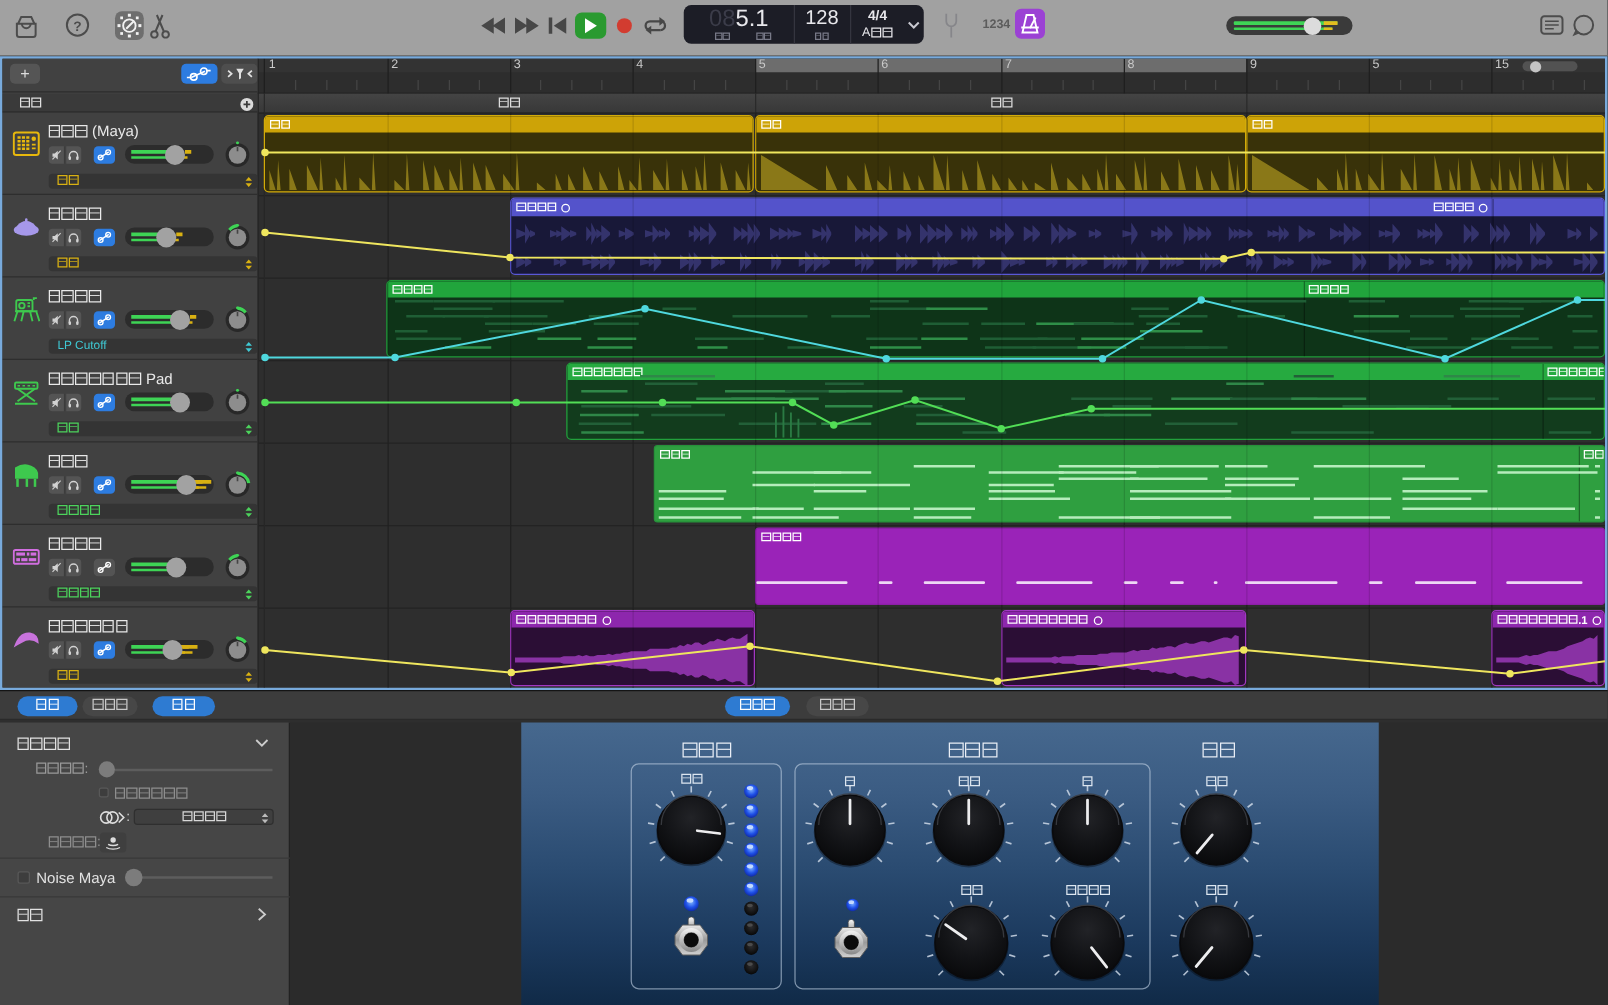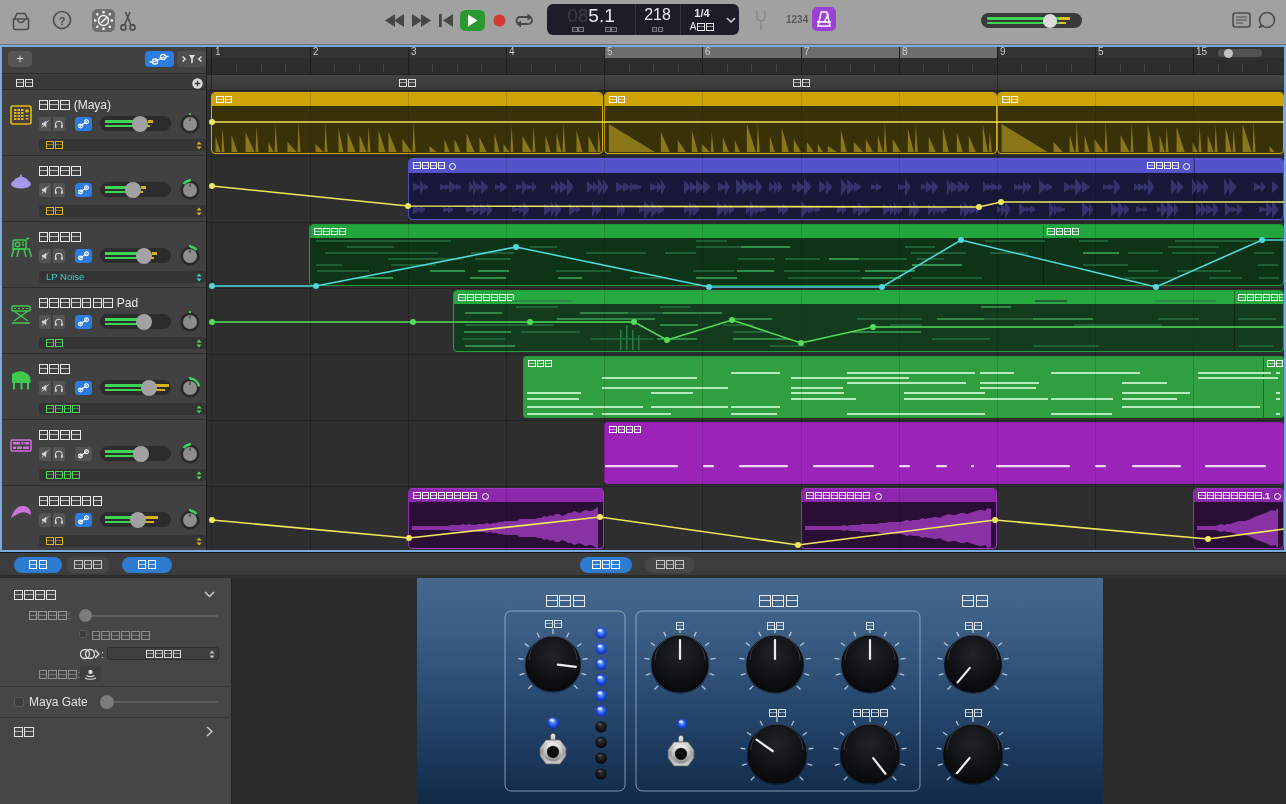--- a/index.html
+++ b/index.html
@@ -61,23 +61,23 @@
 <path d="M149.5 13.5 l4.5 3.5 -4.5 3.5 z"></path>
 <path d="M143 20.5 l-4.5 3.5 4.5 3.5 z"></path>
 </g>
       </svg>
       <div class="abs" style="left:547px;top:4px;width:192px;height:31px;background:#1c1d26;border-radius:6px">
         <div class="abs" style="left:88px;top:0;width:1px;height:31px;background:#34353f"></div>
         <div class="abs" style="left:133px;top:0;width:1px;height:31px;background:#34353f"></div>
         <div class="abs" style="left:0;top:1px;width:88px;text-align:center;font-size:19px;color:#e8e8ec"><span style="color:#3b3c49">08</span>5.1</div>
         <div class="abs" style="left:17px;top:22px;width:28px;text-align:center;font-size:7px;color:#787a88"><span class="zh"><i></i><i></i></span></div>
         <div class="abs" style="left:50px;top:22px;width:28px;text-align:center;font-size:7px;color:#787a88"><span class="zh"><i></i><i></i></span></div>
-        <div class="abs" style="left:88px;top:2px;width:45px;text-align:center;font-size:16px;color:#e8e8ec">218</div>
+        <div class="abs" style="left:88px;top:2px;width:45px;text-align:center;font-size:16px;color:#e8e8ec">128</div>
         <div class="abs" style="left:88px;top:22px;width:45px;text-align:center;font-size:7px;color:#787a88"><span class="zh"><i></i><i></i></span></div>
-        <div class="abs" style="left:133px;top:3px;width:44px;text-align:center;font-size:11px;color:#e8e8ec;font-weight:bold">1/4</div>
+        <div class="abs" style="left:133px;top:3px;width:44px;text-align:center;font-size:11px;color:#e8e8ec;font-weight:bold">4/4</div>
         <div class="abs" style="left:133px;top:17px;width:44px;text-align:center;font-size:10px;color:#e8e8ec">A<span class="zh"><i></i><i></i></span></div>
         <svg class="abs" style="left:178px;top:12px" width="12" height="8">
           <path d="M2 2 l4 4 4-4" stroke="#c8c8d0" stroke-width="1.6" fill="none"></path>
         </svg>
       </div>
       <svg class="abs" style="left:752px;top:9px" width="18" height="24" viewBox="0 0 18 24">
 <g stroke="#86868a" stroke-width="1.4" fill="none">
           <path d="M5 2 v6 a4 4 0 0 0 8 0 v-6 M9 12 v9"></path>
         </g>
       </svg>
@@ -266,21 +266,21 @@
         <div class="abs" style="left:149px;top:34.6px;width:3px;height:2.6px;background:#d9b112"></div>
         <div class="abs" style="left:134px;top:25.5px;width:16px;height:16px;background:#a2a2a2;border-radius:50%"></div>
         <svg class="abs" style="left:177px;top:23px" width="22" height="22" viewBox="177 112.5 22 22">
           <circle cx="188" cy="123.5" r="9.5" fill="#282828"></circle>
           <circle cx="188" cy="123.5" r="7" fill="#8d8d8d"></circle>
           <path d="M188 117 v3.5" stroke="#454545" stroke-width="1.3"></path>
           <path d="M188 114 A9.5 9.5 0 0 1 194.5 117.5" stroke="#3ed455" stroke-width="2.5" fill="none"></path>
           <circle cx="188" cy="113.6" r="1.2" fill="#3ed455"></circle>
         </svg>
         <div class="abs" style="left:37px;top:49px;width:167px;height:12px;background:#343434;border-radius:3px;color:#3fc9d4">
-          <div class="abs" style="left:7px;top:1px;font-size:9.5px;line-height:10px">LP Noise</div>
+          <div class="abs" style="left:7px;top:1px;font-size:9.5px;line-height:10px">LP Cutoff</div>
           <svg class="abs" style="left:156px;top:1.5px" width="8" height="9">
             <path d="M4 0.5 l2.6 3 h-5.2z M4 8.5 l2.6-3 h-5.2z" fill="currentColor"></path>
           </svg>
         </div>
       </div>
       <div class="abs" style="left:0;top:241px;width:205px;height:66px;border-bottom:1px solid #2e2e2e">
         <svg class="abs" style="left:8px;top:14px" width="22" height="22" viewBox="0 0 22 22">
           <g fill="none" stroke="#3ec94e" stroke-width="1.5">
             <rect x="2" y="4" width="18" height="5" rx="1"></rect>
             <path d="M4 9 l14 10 M18 9 L4 19 M2 21 h18"></path>
@@ -882,21 +882,21 @@
         <div class="abs" style="left:38px;top:90px;font-size:11px;color:#8e8e8e"><span class="zh"><i></i><i></i><i></i><i></i></span><span>:</span></div>
         <div class="abs" style="left:80px;top:88px;width:21px;height:16px;background:#3f3f3f;border-radius:3px"></div>
         <svg class="abs" style="left:80px;top:88px" width="21" height="16" viewBox="0 0 21 16">
           <g stroke="#ddd" stroke-width="1.1" fill="none">
             <circle cx="10.5" cy="6" r="1.6" fill="#ddd"></circle>
             <path d="M6.5 9.5 a5.5 3 0 0 0 8 0 M5 12 a7.5 4 0 0 0 11 0"></path>
           </g>
         </svg>
         <div class="abs" style="left:0;top:108px;width:232px;height:1px;background:#383838"></div>
         <div class="abs" style="left:14px;top:119px;width:10px;height:10px;background:#3d3d3d;border:1px solid #585858;border-radius:2px"></div>
-        <div class="abs" style="left:29px;top:117px;font-size:12px;color:#e2e2e2">Maya Gate</div>
+        <div class="abs" style="left:29px;top:117px;font-size:12px;color:#e2e2e2">Noise Maya</div>
         <div class="abs" style="left:113px;top:123px;width:105px;height:2px;background:#5d5d5d"></div>
         <div class="abs" style="left:100px;top:117px;width:14px;height:14px;background:#7c7c7c;border-radius:50%"></div>
         <div class="abs" style="left:0;top:139px;width:232px;height:1px;background:#383838"></div>
         <div class="abs" style="left:13px;top:147px;font-size:12px;color:#e2e2e2;font-weight:bold"><span class="zh"><i></i><i></i></span></div>
         <svg class="abs" style="left:205px;top:147px" width="9" height="13">
           <path d="M2 2 l5 4.5 L2 11" stroke="#ccc" stroke-width="1.5" fill="none"></path>
         </svg>
       </div>
       <div class="abs" style="left:417px;top:0;width:686px;height:226px;background:linear-gradient(180deg,#46688e 0%,#3b5c83 25%,#2a4b71 52%,#1b395d 78%,#102a47 100%)">
         <svg class="abs" style="left:0;top:0" width="686" height="226" viewBox="417 578 686 226">

